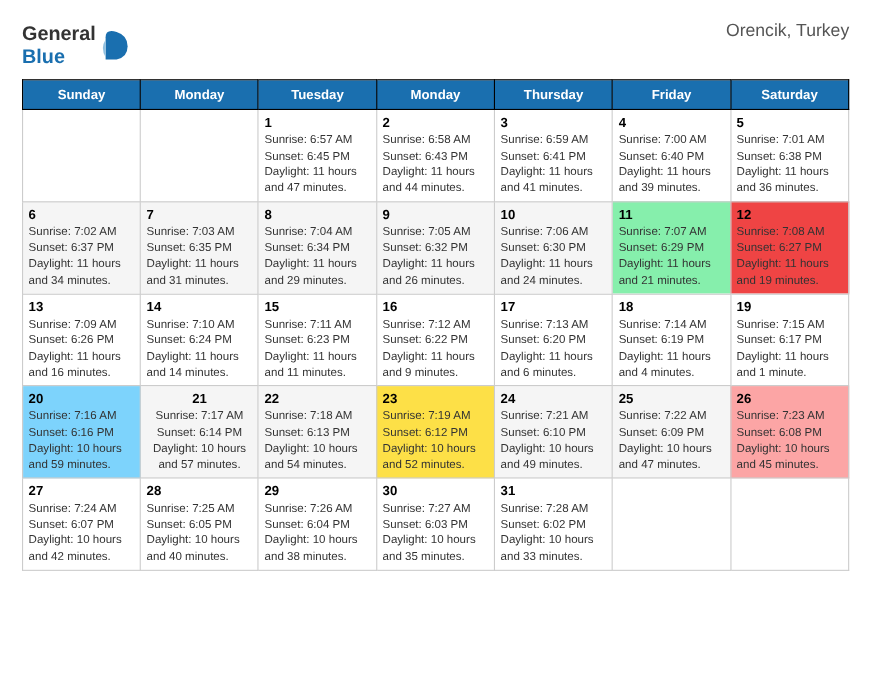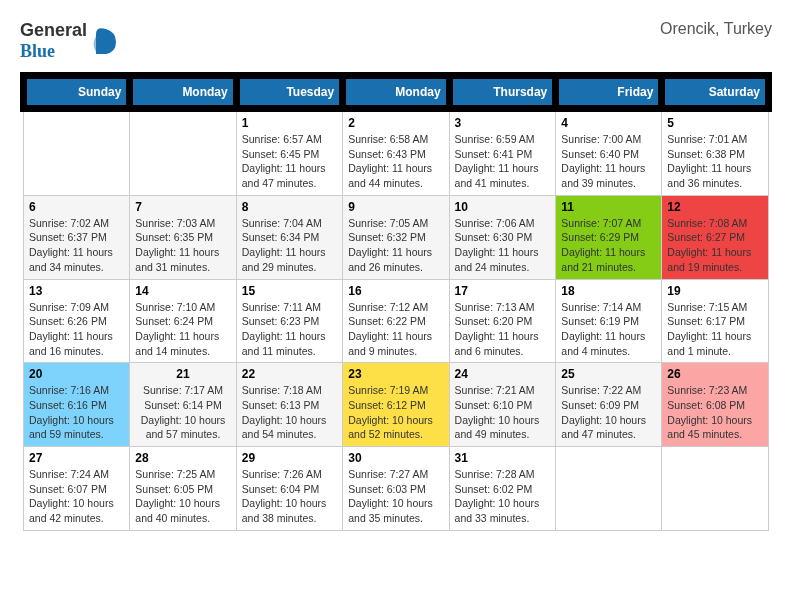--- a/index.html
+++ b/index.html
@@ -33,24 +33,24 @@
       color: #555;
     }
     .calendar {
       width: 100%;
       border-collapse: collapse;
       font-size: 11px;
     }
     .calendar th {
       background-color: #1a6faf;
       color: #fff;
-      text-align: right;
+      text-align: center;
       padding: 6px 5px;
       font-size: 12px;
-      border: 7px solid #000000;
+      border: 1px solid #000000;
     }
     .calendar td {
       border: 1px solid #ccc;
       vertical-align: top;
       padding: 4px 5px;
       width: 108px;
       min-height: 80px;
       background: #fff;
     }
     .calendar tr:nth-child(even) td {
@@ -70,21 +70,21 @@
       background: #fff !important;
     }
   </style>
 </head>
 <body>
 
 <div class="header">
   <div class="logo">
     <div>
       <span style="font-size:18px;font-weight:bold;color:#333;">General</span><br>
-      <span style="font-size:18px;font-weight:bold;color:#1a6faf;font-family:Liberation Serif, serif;">Blue</span>
+      <span style="font-size:18px;font-weight:bold;color:#1a6faf;">Blue</span>
     </div>
     <svg width="30" height="35" viewBox="0 0 30 35" style="margin-left:4px;">
       <path d="M5 30 L5 10 Q5 2 15 5 Q25 8 25 18 Q25 28 15 30 Z" fill="#1a6faf"></path>
       <path d="M5 28 Q0 20 5 12" fill="#90c0e0"></path>
     </svg>
   </div>
   <div class="title-block">
     <div class="location-title">Orencik, Turkey</div>
   </div>
 </div>
@@ -140,21 +140,21 @@
           <div class="day-info">Sunrise: 7:04 AM<br>Sunset: 6:34 PM<br>Daylight: 11 hours and 29 minutes.</div>
         </td>
         <td style="background: rgb(245, 245, 245);">
           <div class="day-num">9</div>
           <div class="day-info">Sunrise: 7:05 AM<br>Sunset: 6:32 PM<br>Daylight: 11 hours and 26 minutes.</div>
         </td>
         <td style="background: rgb(245, 245, 245);">
           <div class="day-num">10</div>
           <div class="day-info">Sunrise: 7:06 AM<br>Sunset: 6:30 PM<br>Daylight: 11 hours and 24 minutes.</div>
         </td>
-        <td style="background: #84cc16;">
+        <td style="background: #86efac;">
           <div class="day-num">11</div>
           <div class="day-info">Sunrise: 7:07 AM<br>Sunset: 6:29 PM<br>Daylight: 11 hours and 21 minutes.</div>
         </td>
         <td style="background: #ef4444;">
           <div class="day-num">12</div>
           <div class="day-info">Sunrise: 7:08 AM<br>Sunset: 6:27 PM<br>Daylight: 11 hours and 19 minutes.</div>
         </td>
       </tr>
       <tr>
         <td>

